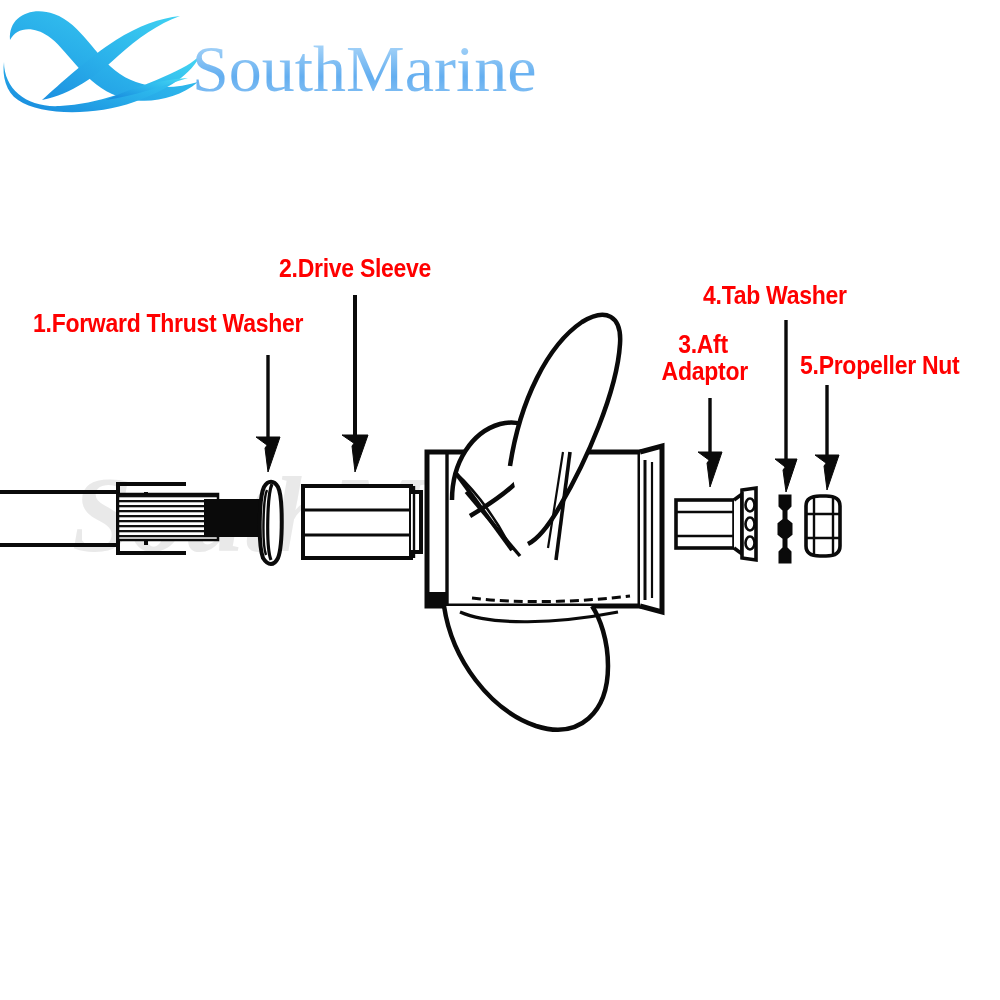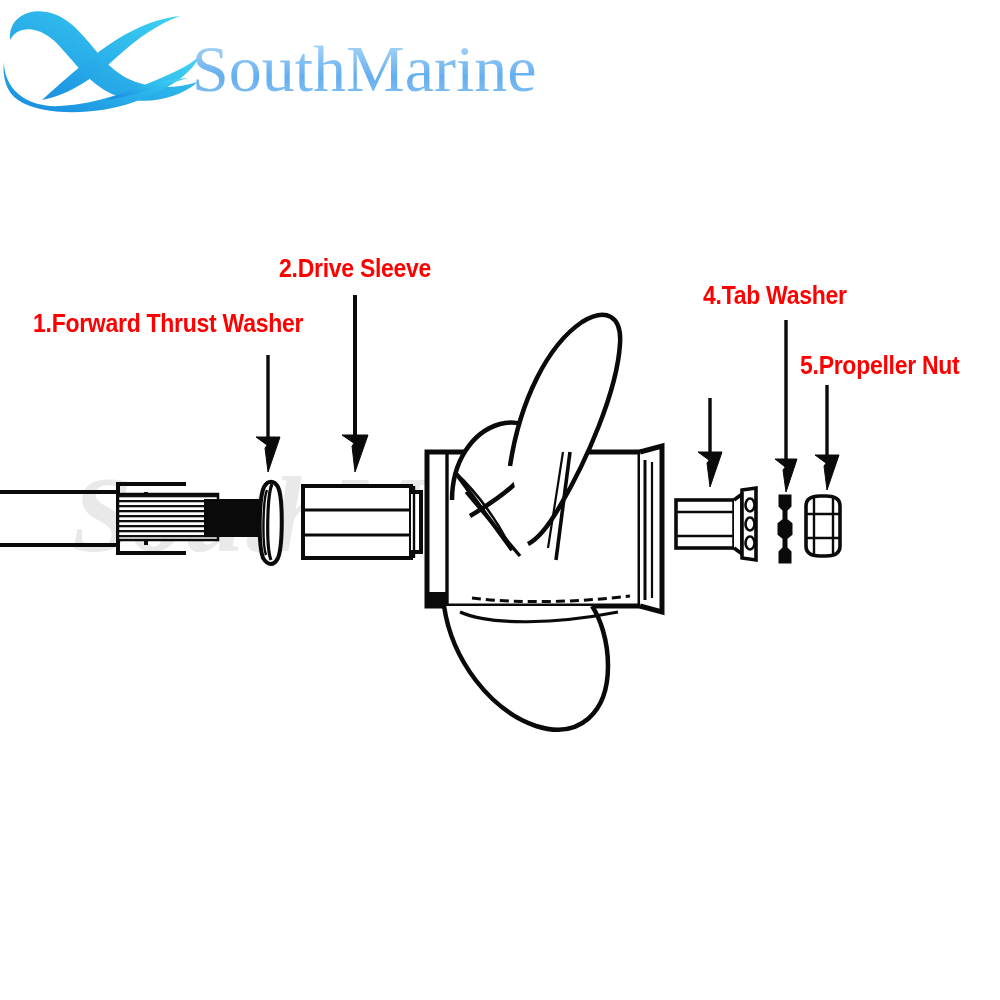--- a/index.html
+++ b/index.html
@@ -226,17 +226,21 @@
           <path d="M815 455 L839 455 L827 490 L824 466 L827 462 L830 466 Z"></path>
         </g>
       </g>
 
     </g>
   </svg>
 
   <div class="label" style="left:33px;  top:310px;">1.Forward Thrust Washer</div>
   <div class="label" style="left:279px; top:255px;">2.Drive Sleeve</div>
 
+  <div style="position:absolute;left:658px;top:331px;text-align:center;width:90px;">
+    <div class="label center" style="position:relative;left:0;top:0;display:block;">3.Aft</div>
+    <div class="label center" style="position:relative;left:0;top:0;display:block;">Adaptor</div>
+  </div>
 
   <div class="label" style="left:703px; top:282px;">4.Tab Washer</div>
   <div class="label" style="left:800px; top:352px;">5.Propeller Nut</div>
 
 </div>
 
 </body></html>

